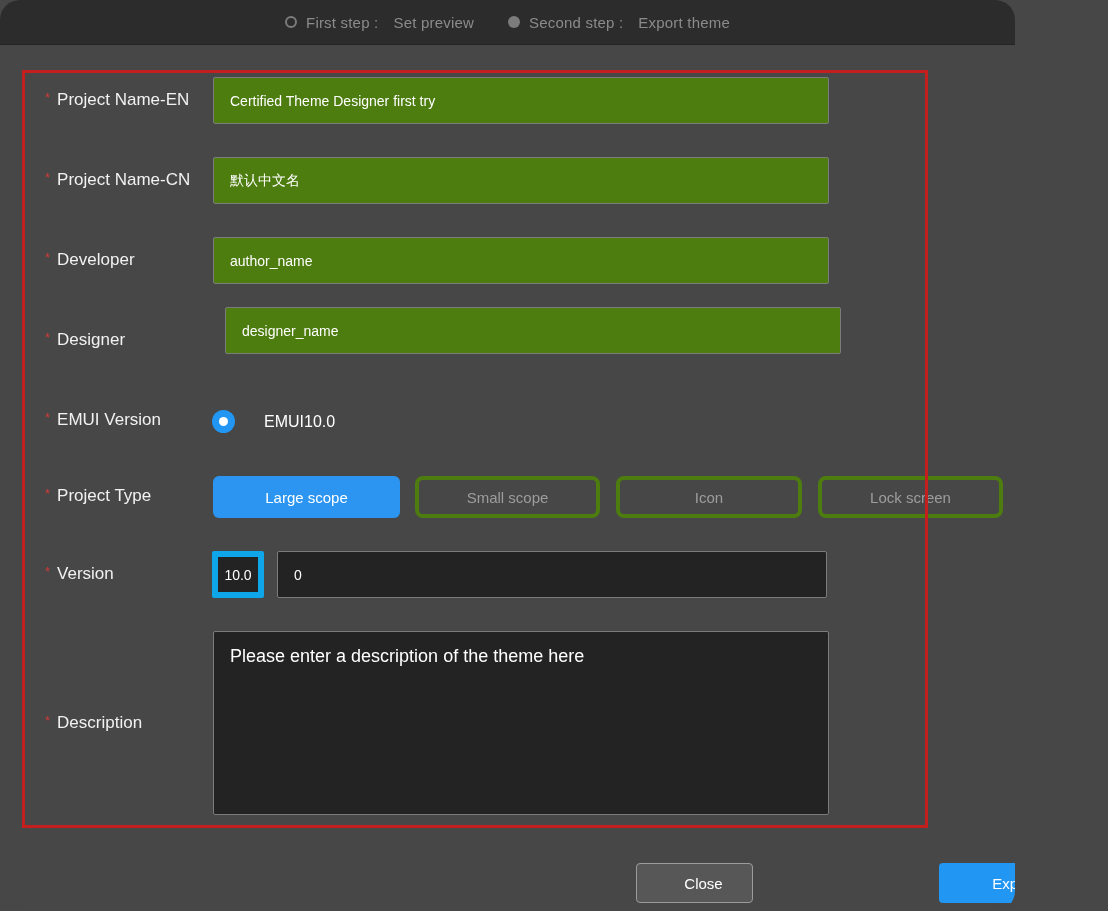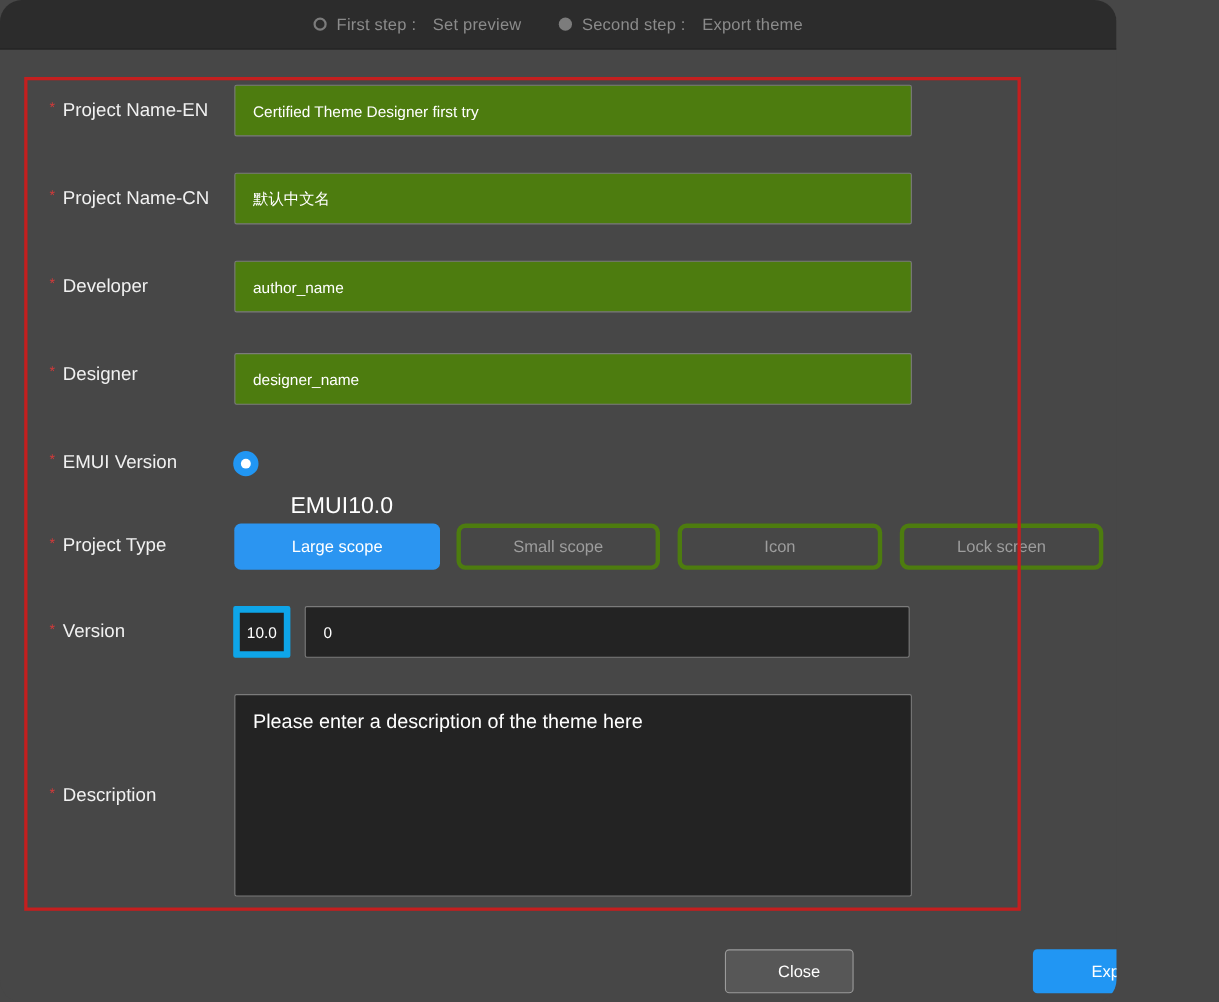--- a/index.html
+++ b/index.html
@@ -96,22 +96,21 @@
   }
   .radio-inner {
     width: 9px; height: 9px;
     border-radius: 50%;
     background: #ffffff;
   }
   .radio-label {
     position: absolute;
     left: 264px; top: 413px;
     color: #ffffff;
-    font-size: 21px;
-    margin-top: 35px;
+    font-size: 16px;
   }
 
   
   .type-btn {
     position: absolute;
     top: 476px;
     height: 42px;
     box-sizing: border-box;
     font-size: 15px;
     font-family: "Liberation Sans", "DejaVu Sans", sans-serif;
@@ -196,21 +195,21 @@
   }
   .btn-gray {
     background: #575757;
     border: 1px solid #9b9b9b;
   }
   .btn-blue {
     background: #2196f3;
     border: none;
     padding-left: 32px;
   }
-  .btn-close    { left: 659px; width: 117px; padding-left: 18px; }
+  .btn-close    { left: 636px; width: 117px; padding-left: 18px; }
   .btn-previous { left: 801px; width: 118px; }
   .btn-export   { left: 939px; width: 118px; }
 </style>
 </head>
 <body>
 
 <div class="app">
 
   <div class="topbar">
     <div class="step">
@@ -242,21 +241,21 @@
   <div class="row-label" style="top:250px;">
     <span class="req">*</span>
     <span>Developer</span>
   </div>
   <input class="text-input" style="top: 237px;" type="text" value="author_name">
 
   <div class="row-label" style="top:330px;">
     <span class="req">*</span>
     <span>Designer</span>
   </div>
-  <input class="text-input" style="top: 321px;" type="text" value="designer_name">
+  <input class="text-input" style="top: 307px; margin-left: 12px;" type="text" value="designer_name">
 
   <div class="row-label" style="top:410px;">
     <span class="req">*</span>
     <span>EMUI Version</span>
   </div>
   <div class="radio-outer">
     <div class="radio-inner"></div>
   </div>
   <div class="radio-label">EMUI10.0</div>
 

